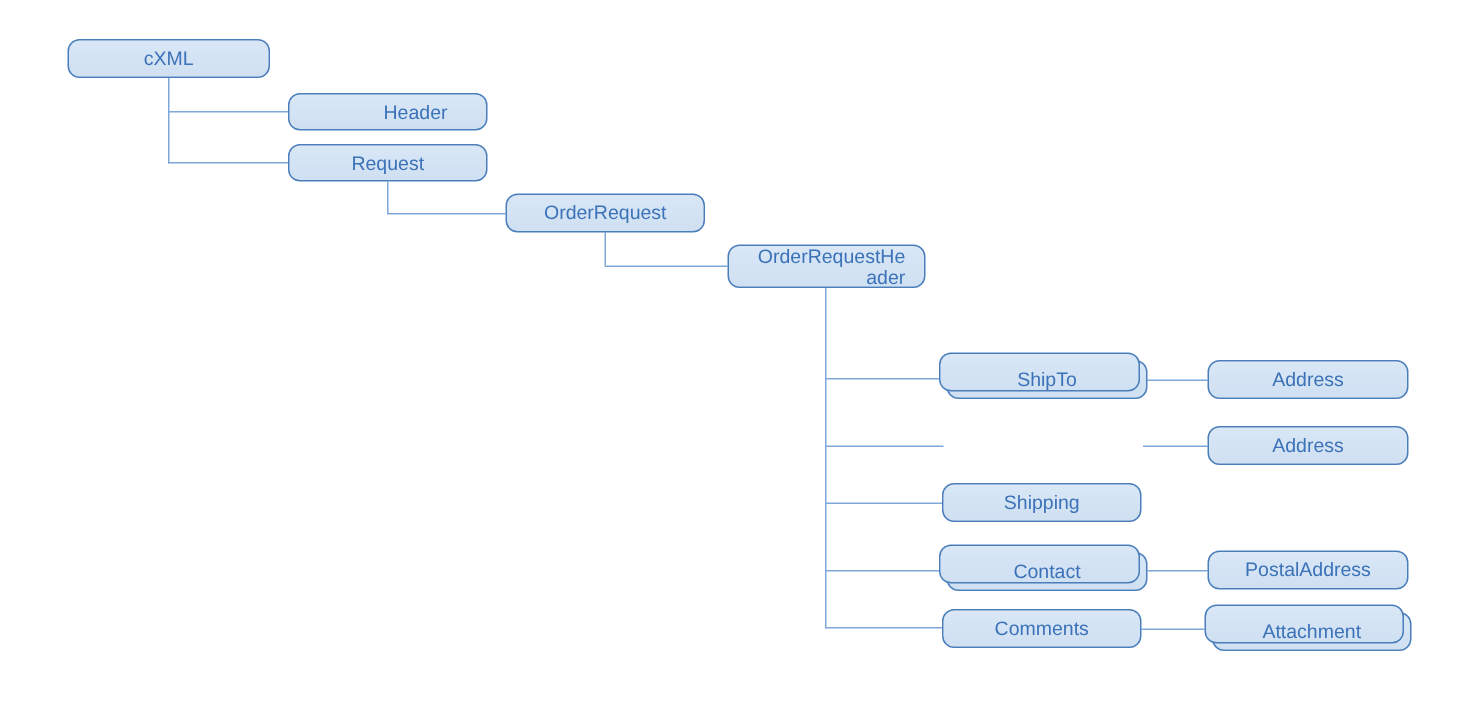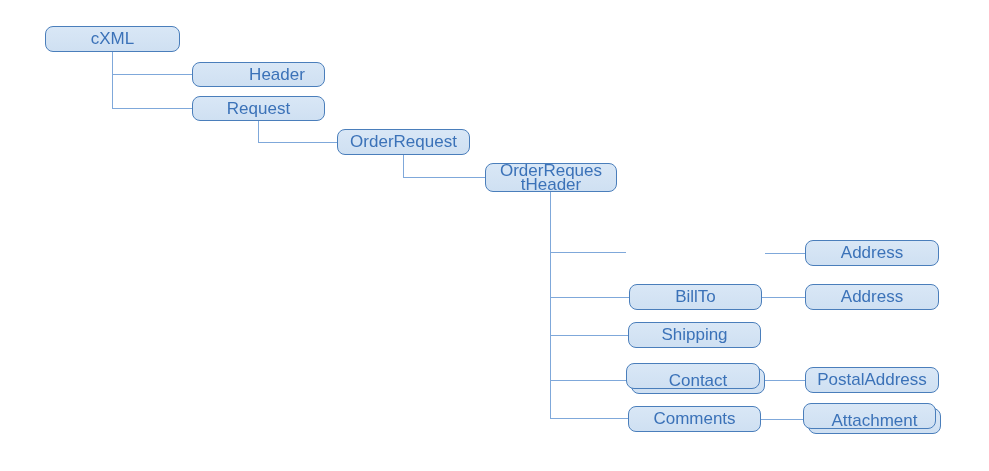--- a/index.html
+++ b/index.html
@@ -19,23 +19,23 @@
   }
   
   .node{
     position:absolute;
     box-sizing:border-box;
     display:flex;align-items:center;justify-content:center;
     background:linear-gradient(to bottom,var(--fill-top),var(--fill));
     border:1.5px solid var(--border);
     border-radius:8px;
     color:var(--text);
-    font-size:17px;
+    font-size:13px;
     line-height:14px;
-    text-align:center;
+    text-align:right;
     z-index:2;
   }
   .node .node-label{display:block;pointer-events:none;}
   
   .node.stacked::before{
     content:"";
     position:absolute;
     left:-6.5px;top:-6.5px;
     width:100%;height:100%;
     background:linear-gradient(to bottom,var(--fill-top),var(--fill));
@@ -110,25 +110,25 @@
   </div>
   <div class="node n-request">
     <span class="node-label">Request</span>
   </div>
   <div class="node n-orh wrap2">
     <span class="node-label">OrderRequestHeader</span>
   </div>
   <div class="node n-orderrequest">
     <span class="node-label">OrderRequest</span>
   </div>
+  <div class="node n-shipto stacked">
+    <span class="node-label">ShipTo</span>
+  </div>
   <div class="node n-address1">
     <span class="node-label">Address</span>
-  </div>
-  <div class="node n-billto">
-    <span class="node-label">BillTo</span>
   </div>
   <div class="node n-address2">
     <span class="node-label">Address</span>
   </div>
   <div class="node n-contact stacked">
     <span class="node-label">Contact</span>
   </div>
   <div class="node n-shipping">
     <span class="node-label">Shipping</span>
   </div>

